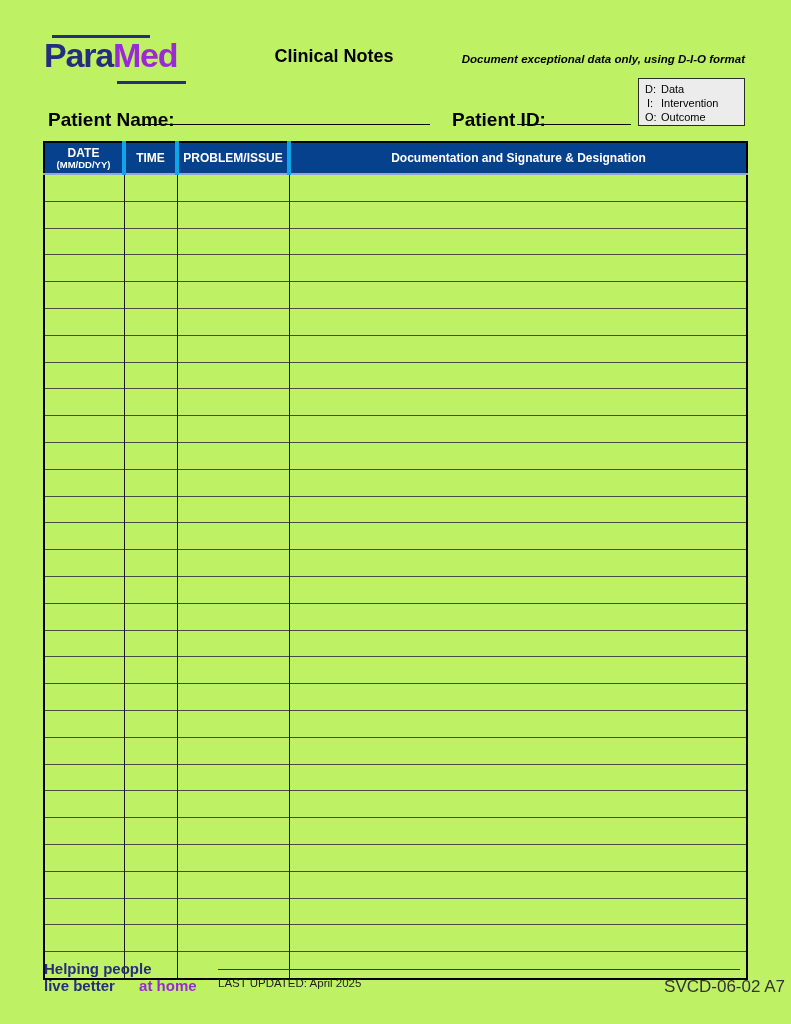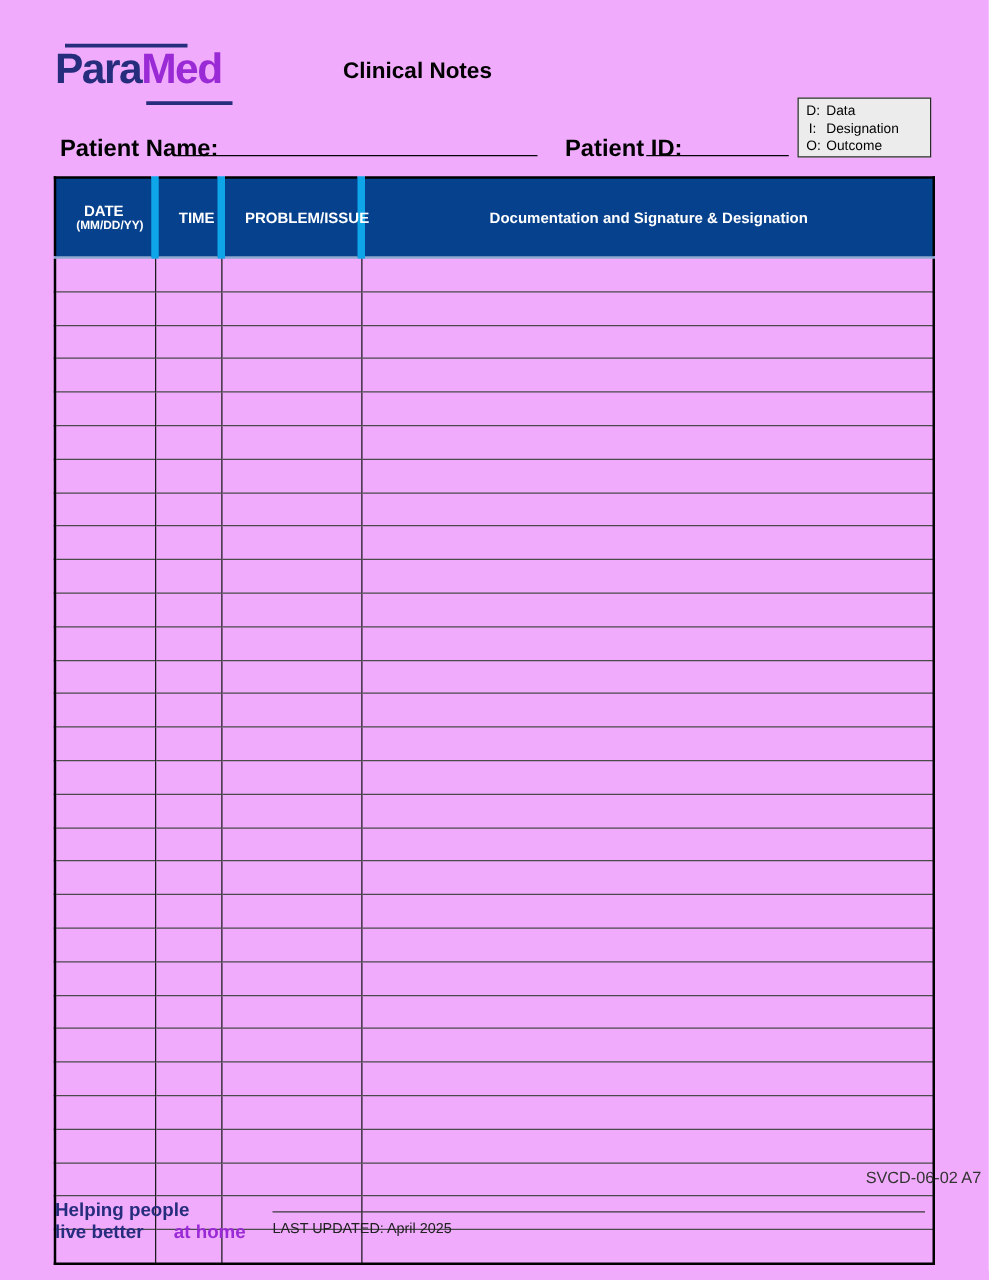--- a/index.html
+++ b/index.html
@@ -1,20 +1,20 @@
 <!DOCTYPE html>
 <html style="--navy: #262d7d; --purple: #9a2ad5; --header-blue: #06418d;"><head>
 <meta charset="utf-8">
 <style>
   html,body{margin:0;padding:0;background:#ffffff;}
   body{
     width:791px;height:1024px;position:relative;overflow:hidden;
     font-family:"Liberation Sans","DejaVu Sans",sans-serif;color:#111;
   }
-  .page{position:absolute;inset:0;background:#f0abfc;text-decoration:underline;}
+  .page{position:absolute;inset:0;background:#bef264;text-decoration:underline;}
 
   
   .logo{position:absolute;left:44px;top:28px;width:160px;height:60px;}
   .logo-top{position:absolute;left:8px;top:7px;width:98px;height:3.4px;background:var(--navy);}
   .logo-text{position:absolute;left:0;top:8px;font-size:34px;font-weight:bold;letter-spacing:-1.2px;line-height:38px;color:var(--navy);white-space:nowrap;}
   .logo-text .med{color:var(--purple);}
   .logo-bottom{position:absolute;left:73px;top:53px;width:69px;height:3.4px;background:var(--navy);}
 
   
   .title{position:absolute;left:234px;top:46px;width:200px;text-align:center;font-size:18px;font-weight:bold;color:#000;}
@@ -33,58 +33,59 @@
   .pid-label{left:452px;}
   .blank-line{position:absolute;top:109px;height:15px;border-bottom:1.6px solid #050505;}
   .pn-line{left:139px;width:291px;}
   .pid-line{left:517px;width:114px;}
 
   
   table.notes{position:absolute;left:43px;top:141px;width:703px;border-collapse:collapse;table-layout:fixed;
     border:2px solid #000;}
   col.c-date{width:80px;} col.c-time{width:53px;} col.c-problem{width:112px;} col.c-doc{width:458px;}
   table.notes th{
-    background:var(--header-blue);color:#fff;height:30px;padding:16px;vertical-align:middle;
+    background:var(--header-blue);color:#fff;height:30px;padding:0;vertical-align:middle;
     font-size:12px;font-weight:bold;line-height:12px;border-bottom:2.5px solid #8fa9cf;}
-  table.notes th + th{border-left:6px solid #0ea5e9;}
+  table.notes th + th{border-left:4px solid #0ea5e9;}
   table.notes th .sub{font-size:9.5px;font-weight:bold;line-height:10px;margin-top:1px;text-align:center;}
   table.notes td{
     height:25.8px;padding:0;
     border-top:1.5px solid #4a4a4a;border-left:1.8px solid #1a1a1a;}
   table.notes td:first-child{border-left:none;}
   table.notes tbody tr:first-child td{border-top:none;}
 
   
   .tagline{position:absolute;left:44px;top:961px;font-size:15px;font-weight:bold;line-height:16.5px;color:var(--navy);white-space:nowrap;}
   .tagline .purple{color:var(--purple);margin-left:20px;}
   .footer-rule{position:absolute;left:218px;top:969px;width:522px;height:0;border-top:1.6px solid #3a3a3a;}
   .last-updated{position:absolute;left:218px;top:977px;font-size:11.5px;color:#222;}
-  .doc-code{position:absolute;right:6px;top:934px;font-size:13px;color:#333;}
+  .doc-code{position:absolute;right:6px;top:977px;font-size:17px;color:#333;}
 </style>
 </head>
 <body>
 
 <div class="page">
 
   <div class="logo">
     <div class="logo-top"></div>
     <div class="logo-text"><span>Para</span><span class="med">Med</span></div>
     <div class="logo-bottom"></div>
   </div>
 
   <div class="title">Clinical Notes</div>
+  <div class="subtitle">Document exceptional data only, using D-I-O format</div>
 
   <div class="legend">
     <div class="legend-row">
       <span class="lk">D:</span>
       <span>Data</span>
     </div>
     <div class="legend-row">
       <span class="lk">I:</span>
-      <span>Designation</span>
+      <span>Intervention</span>
     </div>
     <div class="legend-row">
       <span class="lk">O:</span>
       <span>Outcome</span>
     </div>
   </div>
 
   <div class="field-label pn-label">Patient Name:</div>
   <div class="blank-line pn-line"></div>
   <div class="field-label pid-label">Patient ID:</div>

